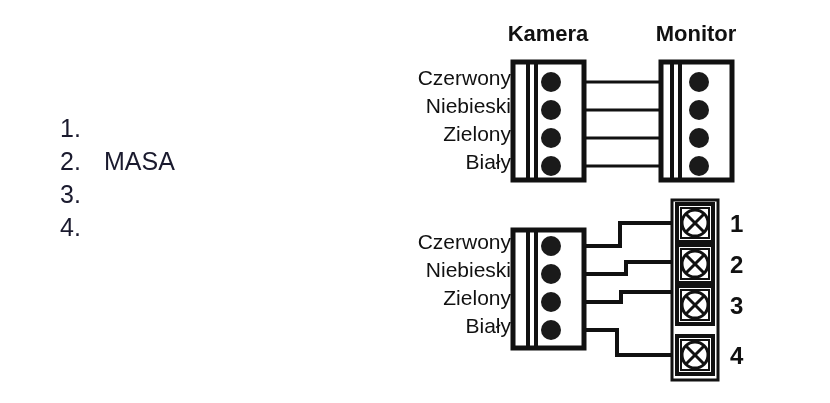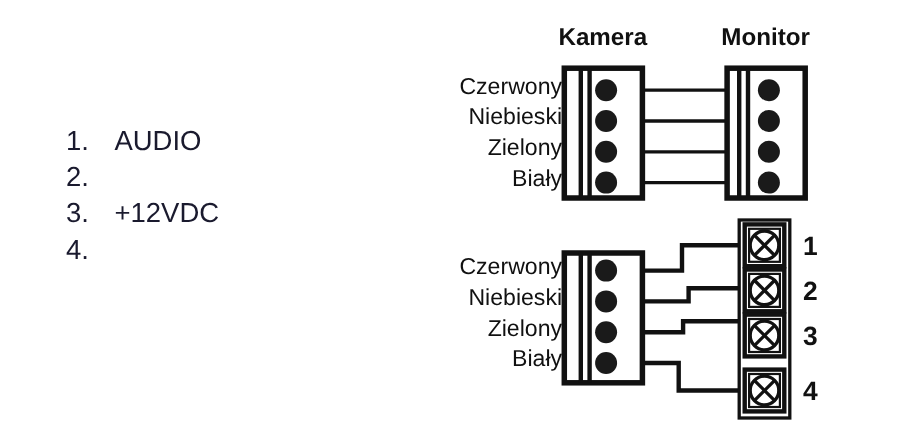--- a/index.html
+++ b/index.html
@@ -117,28 +117,27 @@
   }
 </style>
 </head>
 <body>
 
 <div id="root">
 
   <ol class="pinout-list">
     <li>
       <span class="pinout-num">1.</span>
-      <span class="pinout-label">AUDIO</span>
     </li>
     <li>
       <span class="pinout-num">2.</span>
+      <span class="pinout-label">MASA</span>
     </li>
     <li>
       <span class="pinout-num">3.</span>
-      <span class="pinout-label">+12VDC</span>
     </li>
     <li>
       <span class="pinout-num">4.</span>
     </li>
   </ol>
 
   <svg class="diagram" viewBox="0 0 830 403">
 
     <text class="hdr" x="548" y="41" text-anchor="middle">Kamera</text>
     <text class="hdr" x="696" y="41" text-anchor="middle">Monitor</text>

